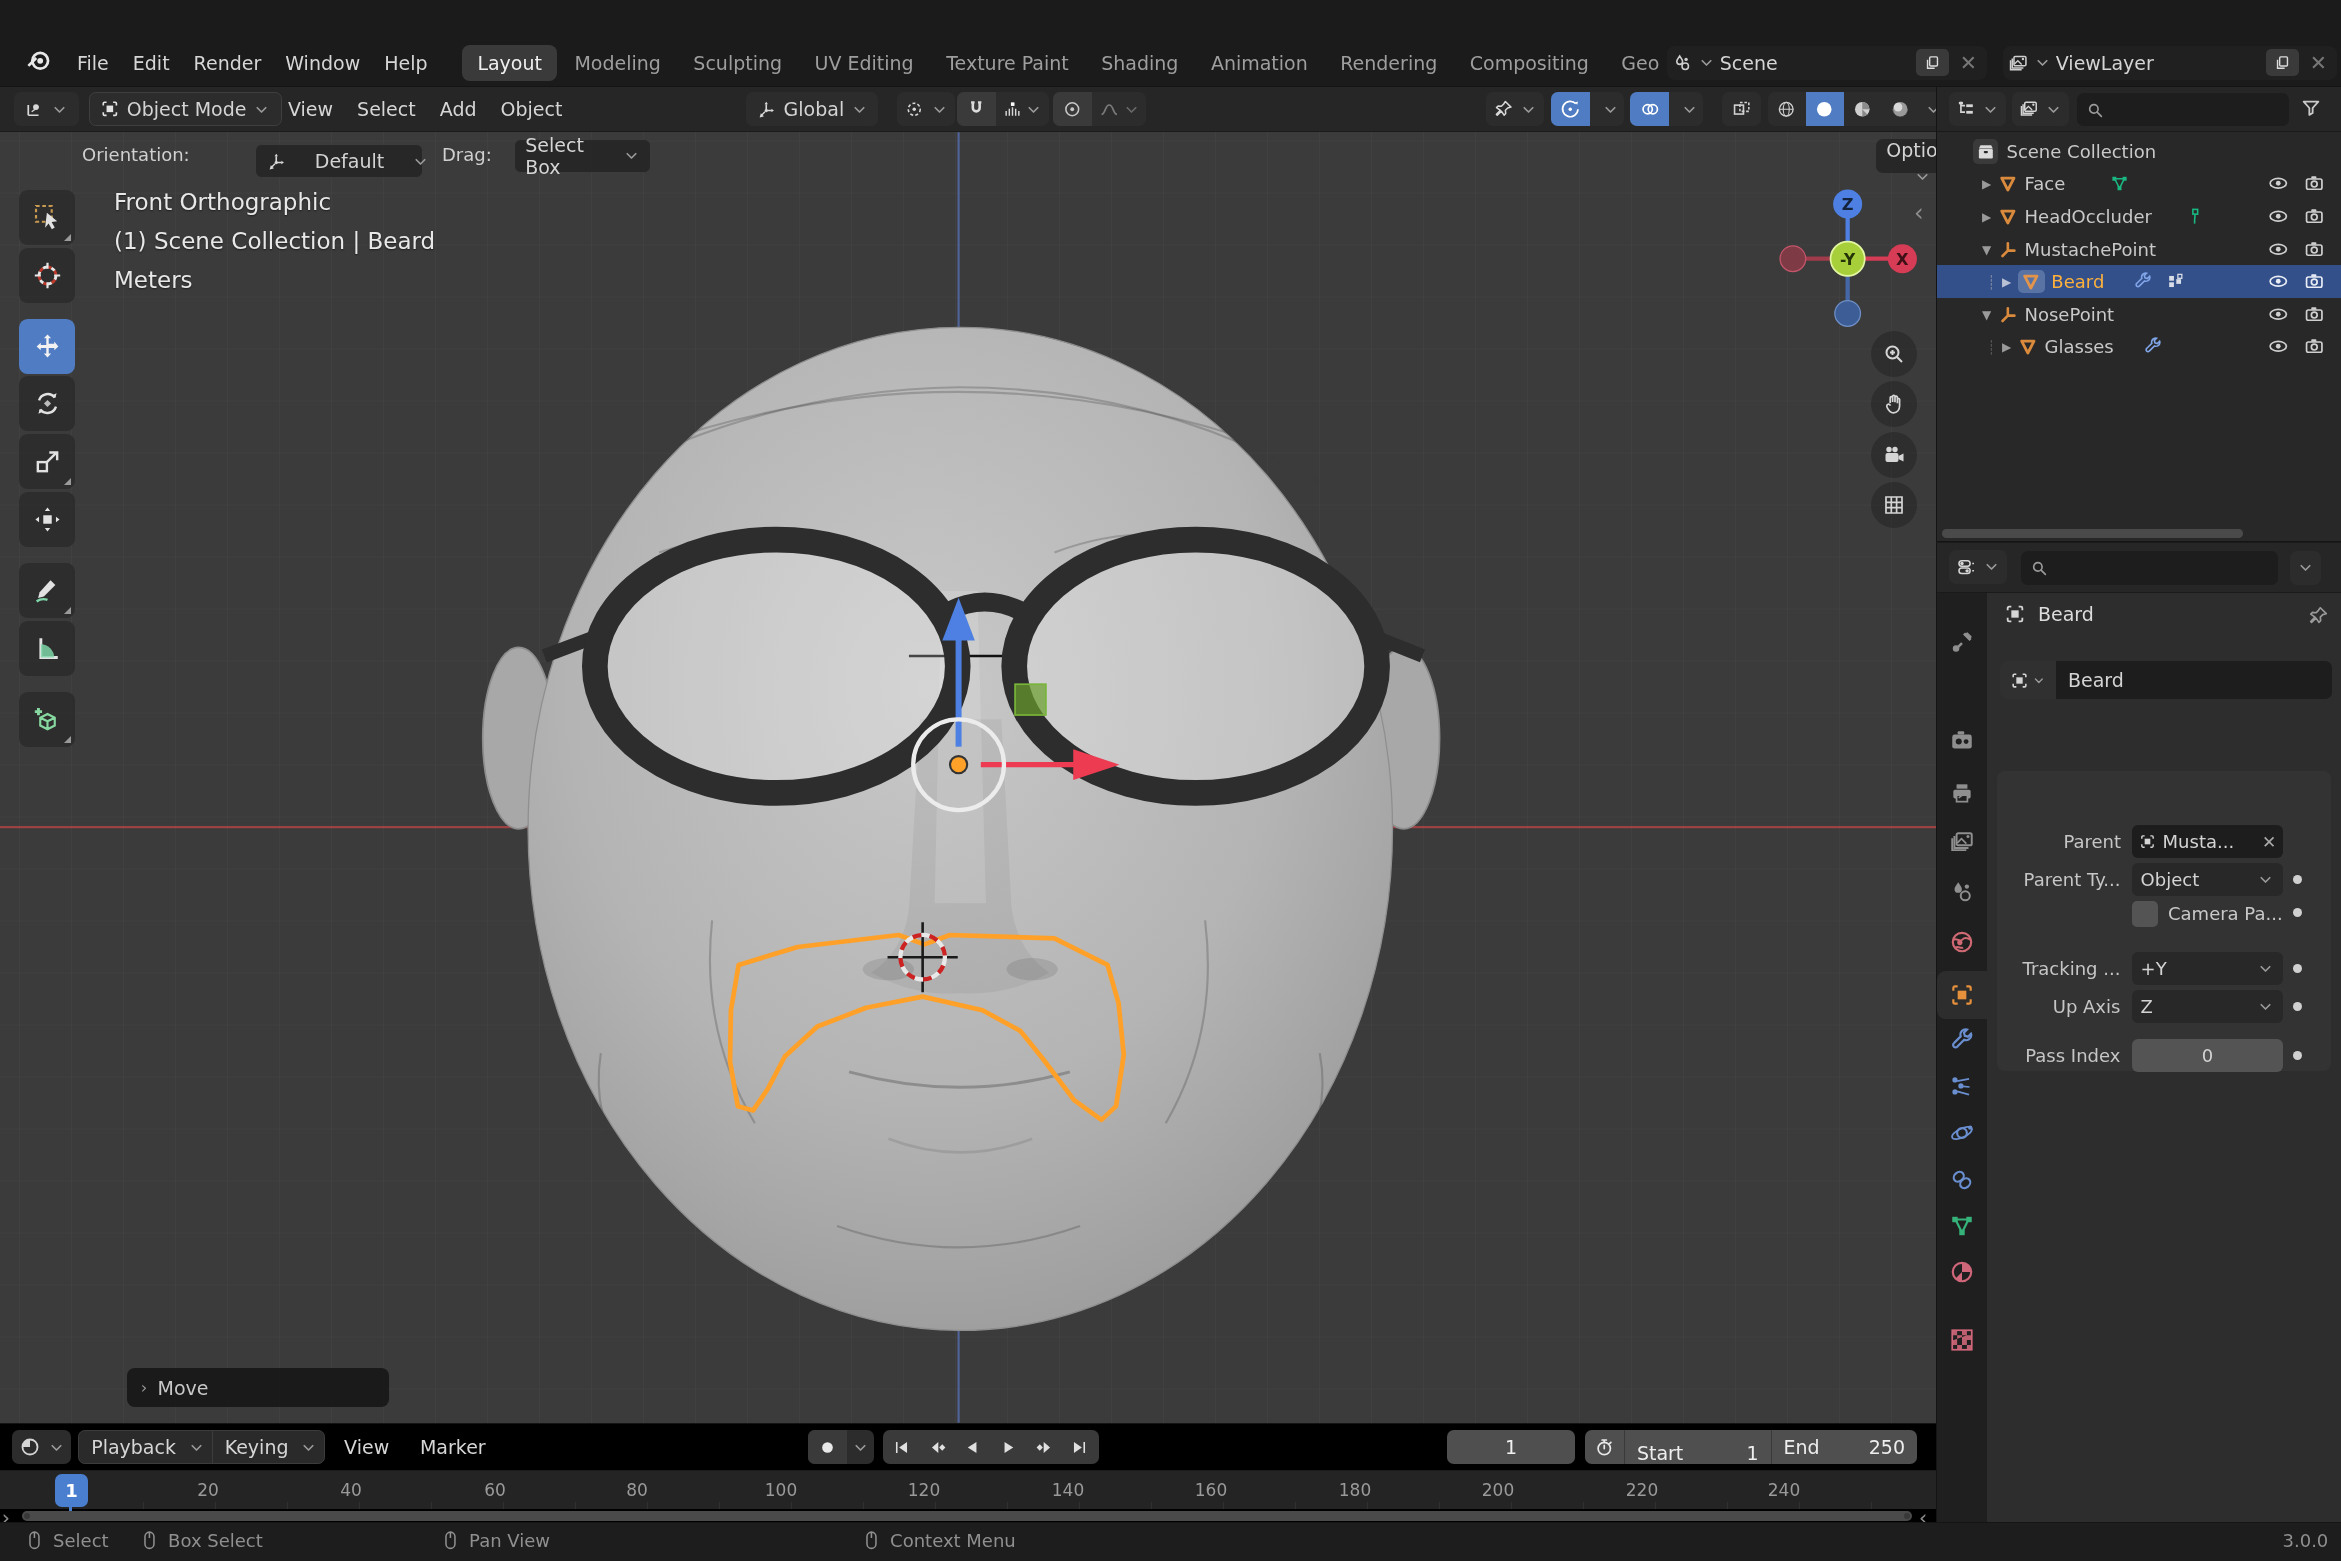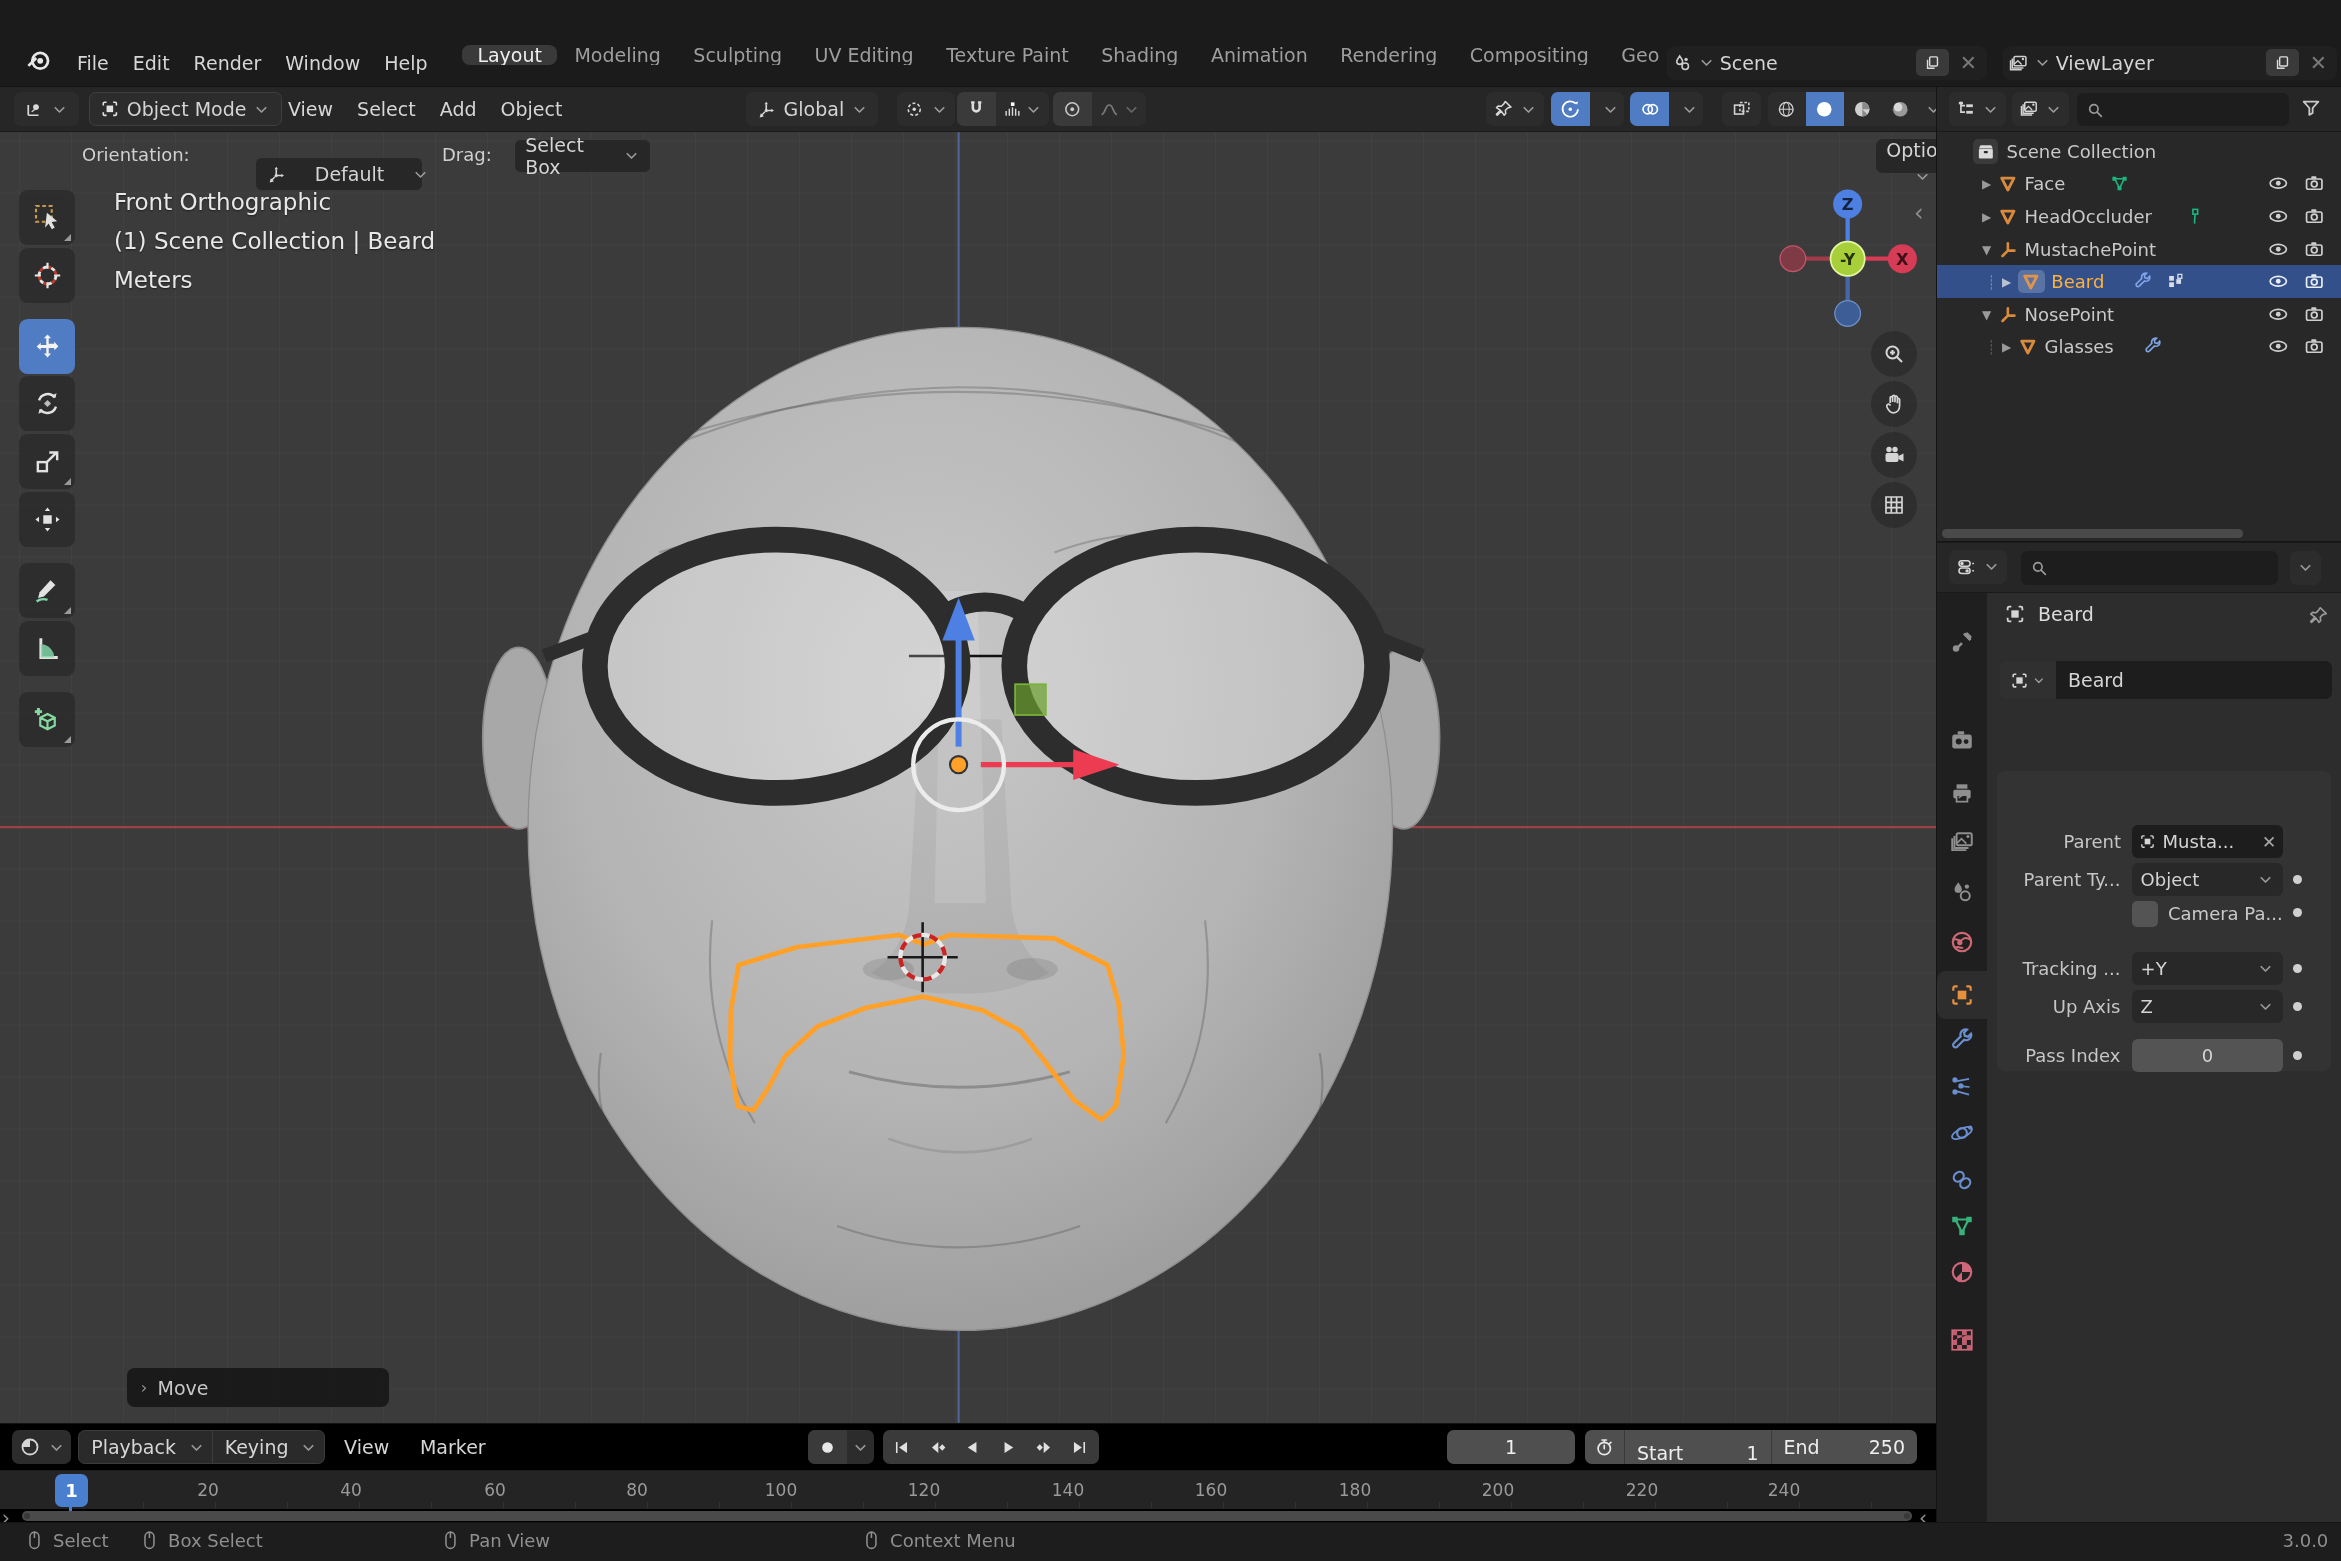--- a/index.html
+++ b/index.html
@@ -10,21 +10,21 @@
   *{margin:0;padding:0;box-sizing:border-box;font-family:"DejaVu Sans","Liberation Sans",sans-serif;}
   html,body{background:#111;}
   #root{position:relative;width:2342px;height:1561px;overflow:hidden;background:#1b1b1b;color:var(--txt);font-size:19px;}
   .r{position:absolute;}
   .row{display:flex;align-items:center;}
   .btn{display:inline-flex;align-items:center;gap:6.8px;background:var(--bg-btn);border-radius:6.8px;height:34px;padding:0 10.3px;color:var(--txt);}
   .field{background:var(--bg-field);border-radius:6.8px;color:var(--txt);}
   .chev{width:17px;height:17px;color:#9a9a9a;flex:0 0 auto;}
   .ico{flex:0 0 auto;}
   .menu-item{color:#d6d6d6;padding:0 12px;height:34px;display:inline-flex;align-items:center;}
-  .tab{height:20px;display:inline-flex;align-items:center;padding:0 15.4px;color:#9e9e9e;border-radius:7.7px;white-space:nowrap;}
+  .tab{height:36px;display:inline-flex;align-items:center;padding:0 15.4px;color:#9e9e9e;border-radius:7.7px;white-space:nowrap;}
   .tab.active{background:#3a3a3a;color:#efefef;}
   .plabel{position:absolute;width:180px;text-align:right;color:#c6c6c6;font-size:18px;line-height:33px;}
   .pfield{position:absolute;left:2131px;width:151px;height:33px;border-radius:6px;display:flex;align-items:center;font-size:18px;}
   .pdot{position:absolute;left:2292px;width:9.4px;height:9.4px;border-radius:50%;background:#d0d0d0;}
   .orow-text{font-size:18px;color:#c9c9c9;}
   .eyecam{position:absolute;display:flex;gap:15.4px;color:#cfcfcf;}
   .toolbtn{width:56px;height:55px;border-radius:8.6px;background:rgba(45,45,45,.92);display:flex;align-items:center;justify-content:center;position:relative;}
   .toolbtn.active{background:var(--accent);}
   .toolbtn.fly::after{content:"";position:absolute;right:4.3px;bottom:4.3px;border-left:7.7px solid transparent;border-bottom:7.7px solid #9a9a9a;}
   .navbtn{position:absolute;width:46px;height:46px;border-radius:50%;background:rgba(36,36,36,.55);display:flex;align-items:center;justify-content:center;color:#d5d5d5;}
@@ -340,21 +340,21 @@
     </div>
   </div>
 
   <div class="r" style="left:0;top:132px;width:1936px;height:1291px;background:
       linear-gradient(rgba(255,255,255,0.028) 0.9px,transparent 0.9px),
       linear-gradient(90deg,rgba(255,255,255,0.028) 0.9px,transparent 0.9px),
       var(--bg-vp);background-size:52px 52px;background-position:19px 8.6px;overflow:hidden;">
 
     <div class="r" style="left:0;top:0;width:1936px;height:50px;">
       <span class="r orow-text" style="left:82px;top:12px;color:#d0d0d0;">Orientation:</span>
-      <div class="btn r" style="left:255px;top:25px;width:168px;background:rgba(38,38,38,.9);border:0.9px solid #3c3c3c;gap:28px;">
+      <div class="btn r" style="left:255px;top:12px;width:168px;background:rgba(38,38,38,.9);border:0.9px solid #3c3c3c;gap:28px;">
         <svg class="ico" width="20.5" height="20.5" style="color:#d8d8d8" viewBox="0 0 24 24">
             <use href="#i-orient"></use>
           </svg>
         <span style="flex:1;">Default</span>
         <svg class="chev" viewBox="0 0 20 20" width="17" height="17">
             <use href="#i-chev"></use>
           </svg>
       </div>
       <span class="r orow-text" style="left:442px;top:12px;color:#d0d0d0;">Drag:</span>
       <div class="btn r" style="left:514px;top:6.8px;width:137px;background:rgba(38,38,38,.9);border:0.9px solid #3c3c3c;">

